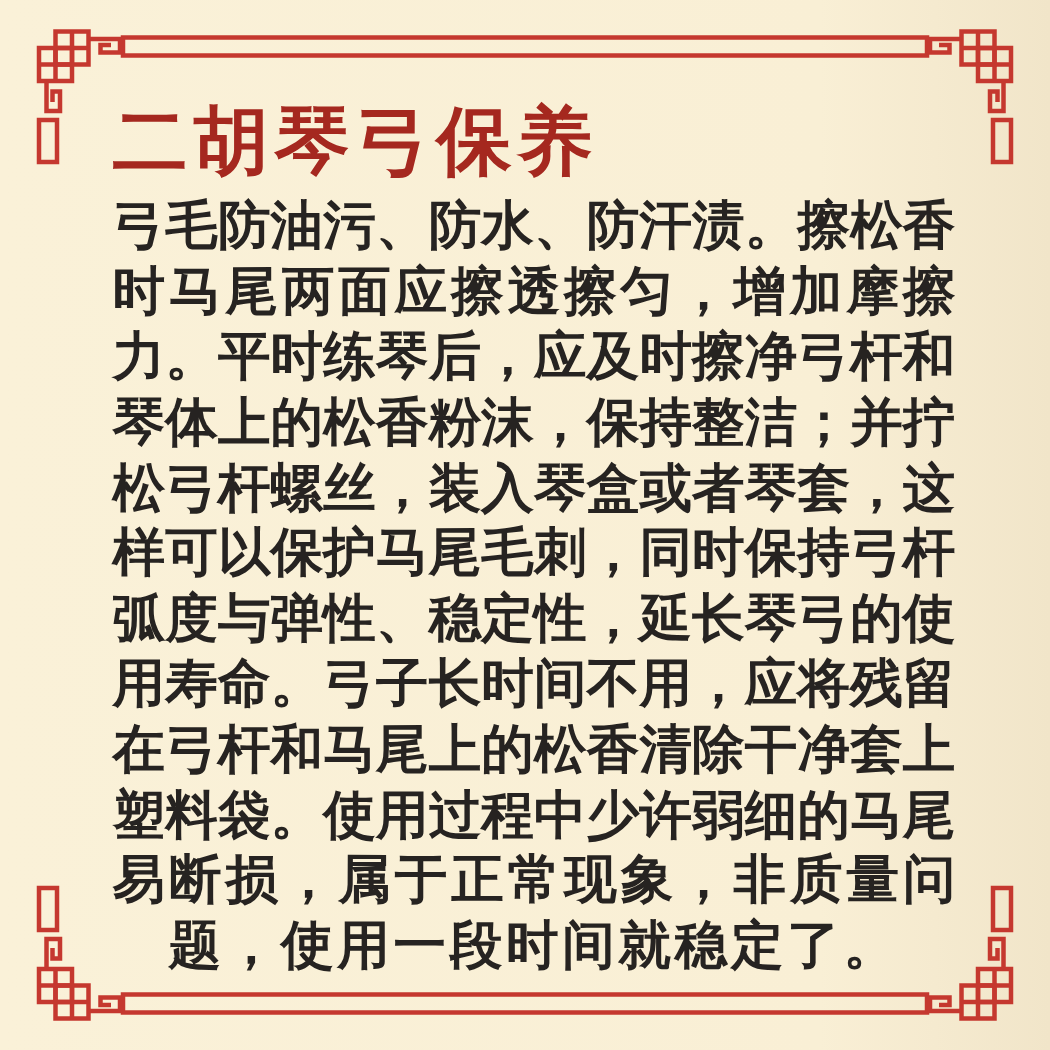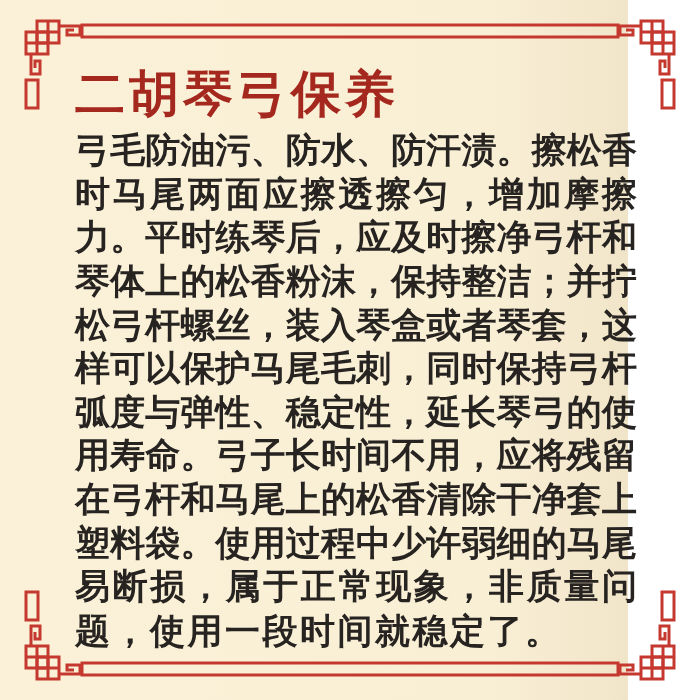--- a/index.html
+++ b/index.html
@@ -1,37 +1,37 @@
 <!DOCTYPE html>
 <html><head>
 <meta charset="utf-8">
 <style>
   html,body{margin:0;padding:0;}
   body{
     width:700px;height:700px;overflow:hidden;
     font-family:"Liberation Sans","DejaVu Sans",sans-serif;
   }
   .card{
-    position:relative;width:628px;height:700px;
+    position:relative;width:700px;height:700px;
     background:linear-gradient(90deg,#faf1d8 0%,#f9efd5 78%,#f1e5c9 100%);
   }
   .border-svg{position:absolute;left:0;top:0;width:700px;height:700px;}
   .content{position:absolute;left:75px;top:66px;width:562px;}
   .title{
     color:#a5281f;font-size:50px;font-weight:bold;
     letter-spacing:4px;line-height:56px;white-space:nowrap;
     margin:0 0 7px 0;
   }
   .bodytext{color:#262321;font-weight:bold;font-size:35px;}
   .jline{
     display:flex;justify-content:space-between;
     height:43.6px;align-items:center;white-space:nowrap;
   }
   .lastline{
-    height:43.6px;line-height:43.6px;letter-spacing:2.5px;white-space:nowrap;
+    height:43.6px;line-height:43.6px;letter-spacing:2.5px;white-space:nowrap;text-align:center;
   }
 </style>
 </head>
 <body>
 
 <div class="card">
 
   <svg class="border-svg" viewBox="0 0 700 700" xmlns="http://www.w3.org/2000/svg">
     <defs>
       <g id="corner" stroke="#c5382f" stroke-width="3" fill="none">

